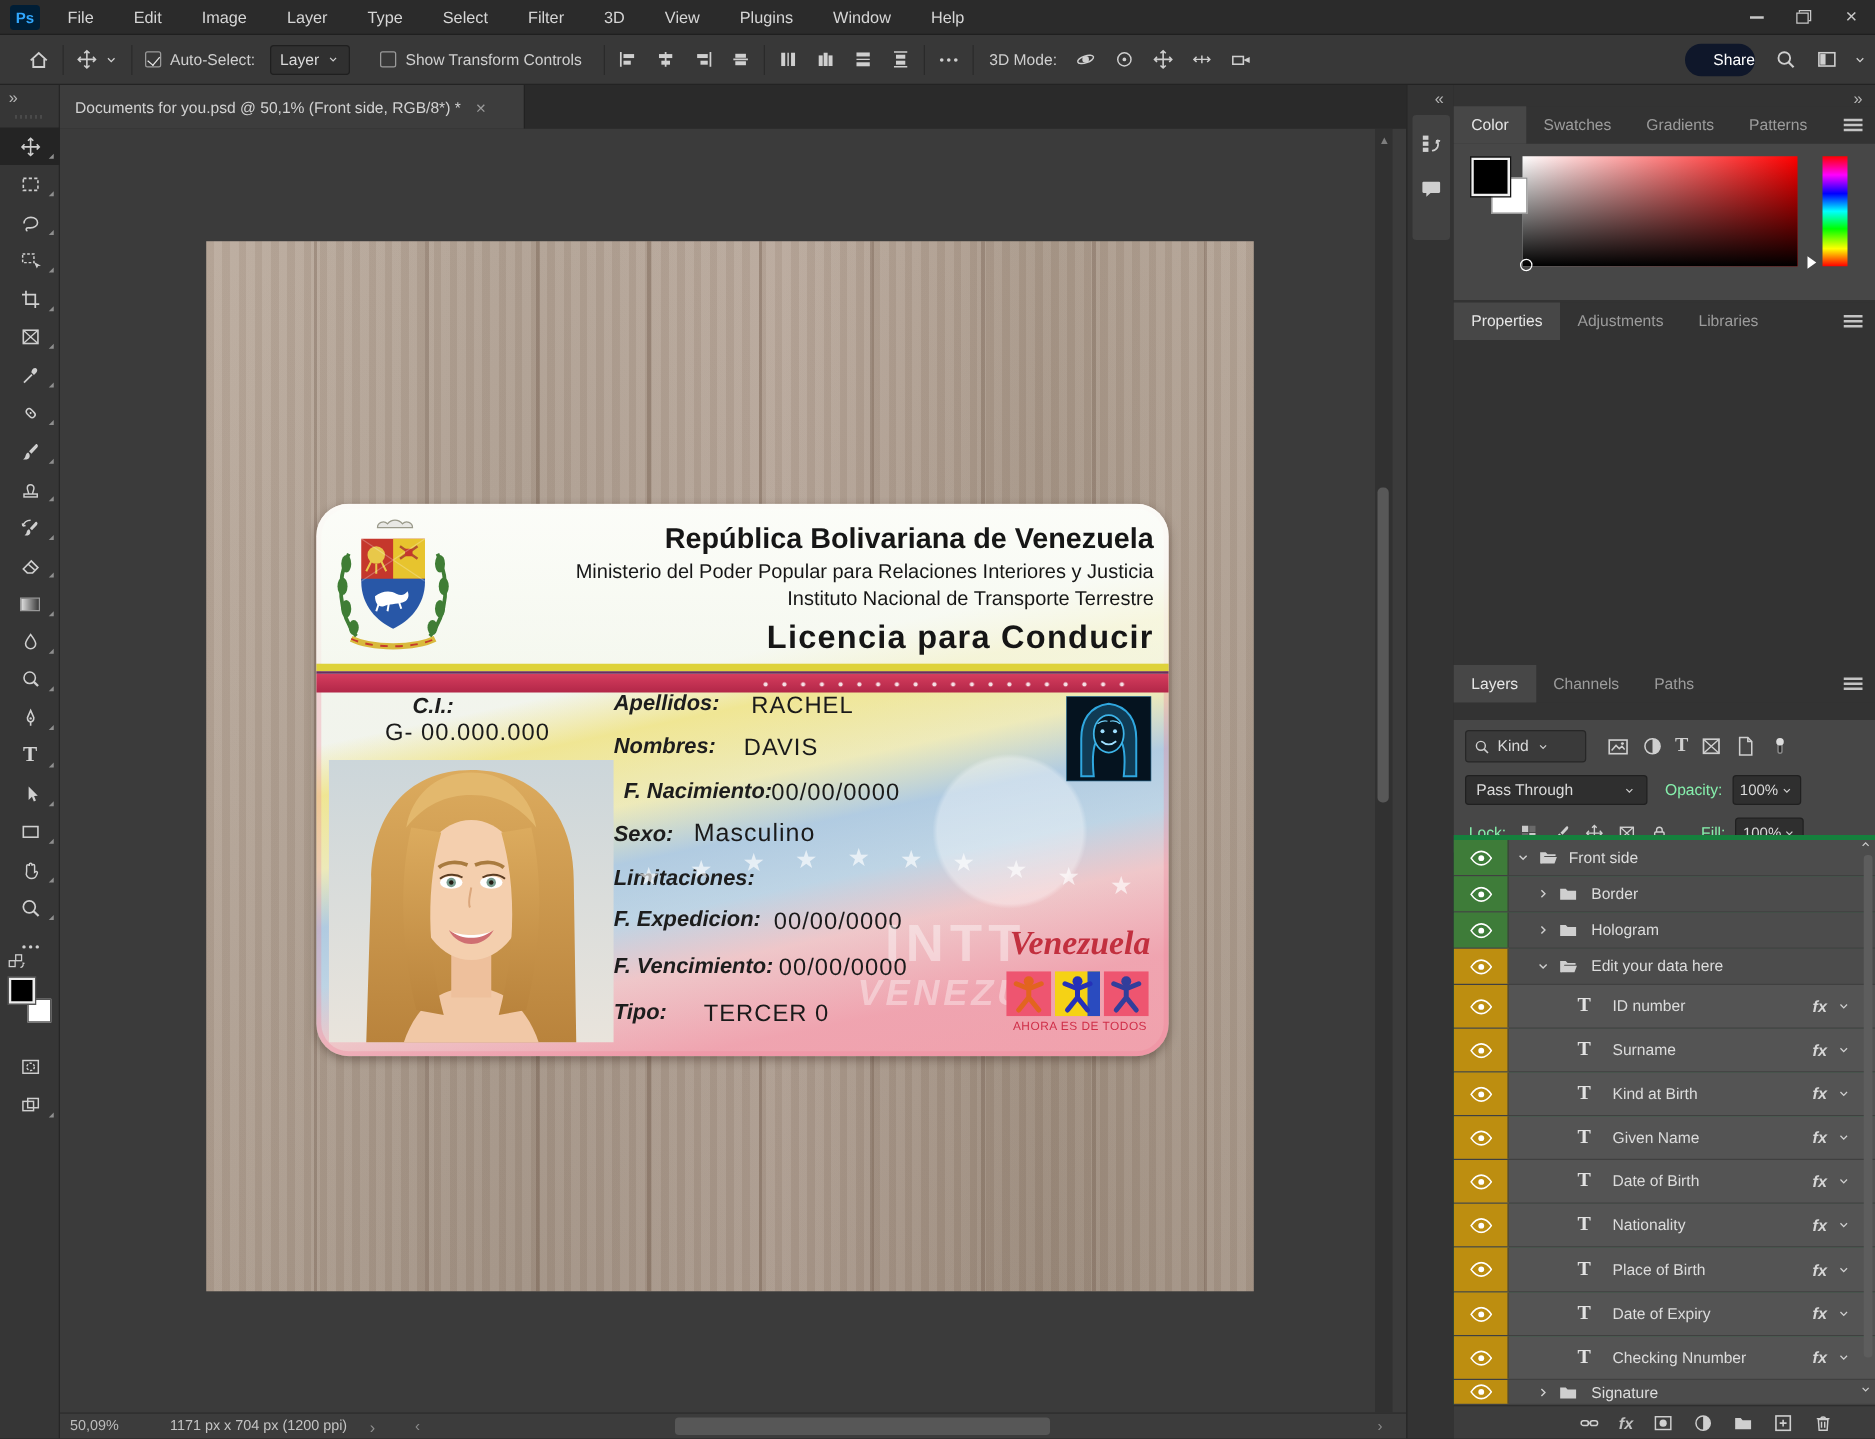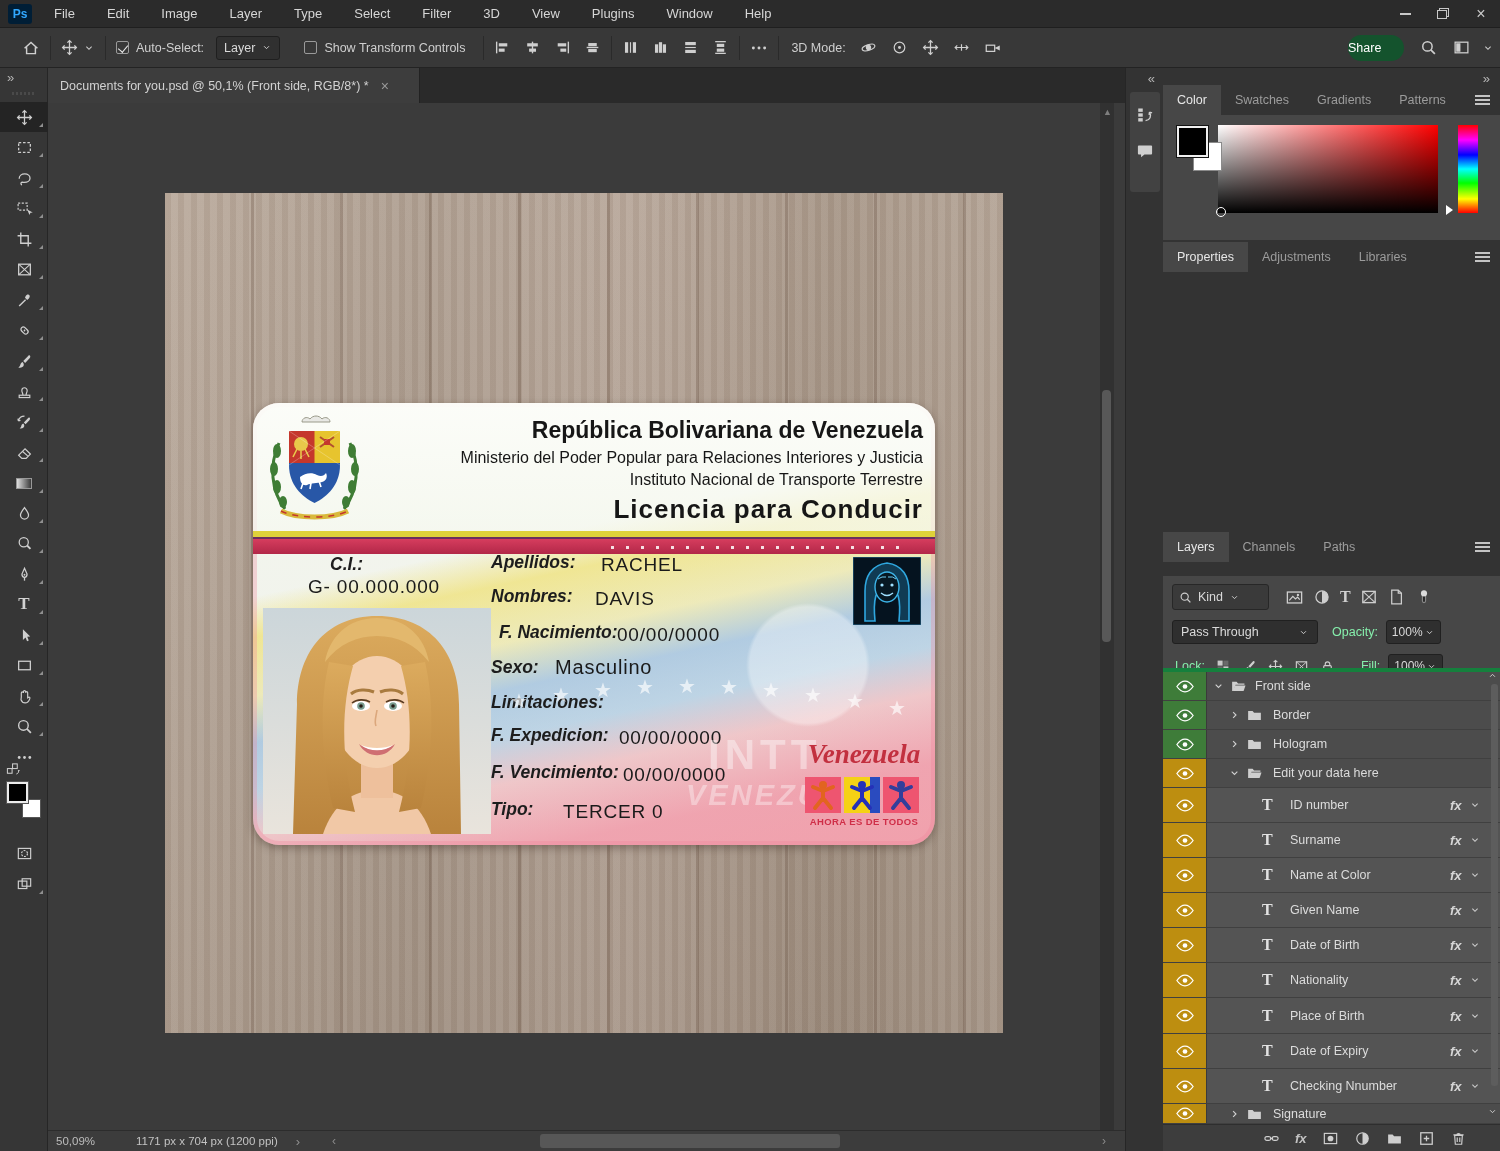--- a/index.html
+++ b/index.html
@@ -28,21 +28,21 @@
               display:flex;align-items:center;border-bottom:1px solid #232323}
   .ob{display:flex;align-items:center}
   .sep{width:1px;height:24px;background:#2a2a2a;margin:0 10px}
   .cbox{width:13px;height:13px;border:1px solid #9a9a9a;border-radius:2px;position:relative;background:transparent}
   .cbox.checked::after{content:"";position:absolute;left:2.5px;top:0.5px;width:5px;height:8px;
        border-right:1.6px solid #e8e8e8;border-bottom:1.6px solid #e8e8e8;transform:rotate(40deg)}
   .oblabel{font-size:12.5px;color:#cfcfcf;margin-left:7px}
   .dd{height:24px;background:#303030;border:1px solid #1f1f1f;border-radius:3px;
       display:flex;align-items:center;padding:0 7px;gap:6px;font-size:12.5px;color:#dadada}
   .sharebtn{position:absolute;left:1348px;top:7px;width:56px;height:26px;border-radius:13px;
-      background:#14532d;color:#fff;font-size:12.5px;display:flex;align-items:center;justify-content:flex-start}
+      background:#0f172a;color:#fff;font-size:12.5px;display:flex;align-items:center;justify-content:flex-end}
   
   .toolbar{position:absolute;left:0;top:68px;width:48px;height:1083px;background:#363636;border-right:1px solid #262626}
   .tb-expand{position:absolute;left:7px;top:2px;color:#b5b5b5;font-size:13px;letter-spacing:-2px}
   .tb-grip{position:absolute;left:12px;top:24px;width:24px;height:3px;
       background:repeating-linear-gradient(90deg,#4a4a4a 0 2px,transparent 2px 4px)}
   .tool{position:absolute;left:0;width:48px;height:30px;display:flex;align-items:center;justify-content:center}
   .tool.sel{background:#242424}
   .tool::after{content:"";position:absolute;right:5px;bottom:5px;border-left:4px solid transparent;border-bottom:4px solid #8f8f8f}
   .tool.noarr::after{display:none}
   .gradsw{width:16px;height:11px;background:linear-gradient(90deg,#e0e0e0,#3a3a3a);border:1px solid #999}
@@ -101,21 +101,21 @@
   .c-sub3{top:91px;font-size:26px;font-weight:bold;letter-spacing:1px}
   .clabel{position:absolute;font-style:italic;font-weight:bold;font-size:17.5px;color:#1d1d1d;white-space:nowrap}
   .cvalue{position:absolute;font-size:19px;color:#1a1a1a;letter-spacing:0.8px;white-space:nowrap}
   .photo{position:absolute;left:10px;top:205px;width:228px;height:226px}
   .holo{position:absolute;left:600px;top:154px;width:68px;height:68px}
   .star{position:absolute;font-size:20px;color:rgba(255,255,255,0.65)}
   .brandname{position:absolute;left:540px;top:336px;width:142px;text-align:center;
       font-family:"Liberation Serif",serif;font-style:italic;font-weight:bold;font-size:27px;color:#c2303f}
   .brandsq{position:absolute;left:552px;top:374px;display:flex;gap:3px}
   .brandtag{position:absolute;left:540px;top:413px;width:142px;text-align:center;
-      font-size:9.5px;font-weight:bold;color:#cf2e48;letter-spacing:0.4px}
+      font-size:9.5px;font-weight:normal;color:#cf2e48;letter-spacing:0.4px}
   .wm1{position:absolute;left:455px;top:328px;font-size:42px;font-weight:bold;color:rgba(252,252,252,0.42);letter-spacing:5px}
   .wm2{position:absolute;left:433px;top:376px;font-size:29px;font-weight:bold;font-style:italic;color:rgba(252,252,252,0.38);letter-spacing:3px}
   
   .dockstrip{position:absolute;left:1125px;top:68px;width:38px;height:1083px;background:#333;border-left:1px solid #262626}
   .dock-collapse{position:absolute;right:8px;top:3px;color:#b5b5b5;font-size:13px}
   .dockbox{position:absolute;left:4px;top:24px;width:30px;height:100px;background:#424242;border-radius:3px;
       display:flex;flex-direction:column;align-items:center;gap:18px;padding-top:14px}
   .dock-grip{position:absolute;left:9px;top:28px;width:20px;height:2px;
       background:repeating-linear-gradient(90deg,#565656 0 2px,transparent 2px 4px)}
   
@@ -1040,21 +1040,21 @@
             <use href="#i-chevD"></use>
           </svg>
       </div>
       <div class="lrow trow" style="top:190px;height:35px">
         <div class="eyecell yellow">
             <svg class="ic" width="18" height="13">
               <use href="#i-eye"></use>
             </svg>
           </div>
         <span class="ticon">T</span>
-        <span class="lname trow-name">Name at Color</span>
+        <span class="lname trow-name">Kind at Birth</span>
         <span class="fxlbl">fx</span>
         <svg class="ic fxchev" width="12" height="12">
             <use href="#i-chevD"></use>
           </svg>
       </div>
       <div class="lrow trow" style="top:225px;height:35px">
         <div class="eyecell yellow">
             <svg class="ic" width="18" height="13">
               <use href="#i-eye"></use>
             </svg>

